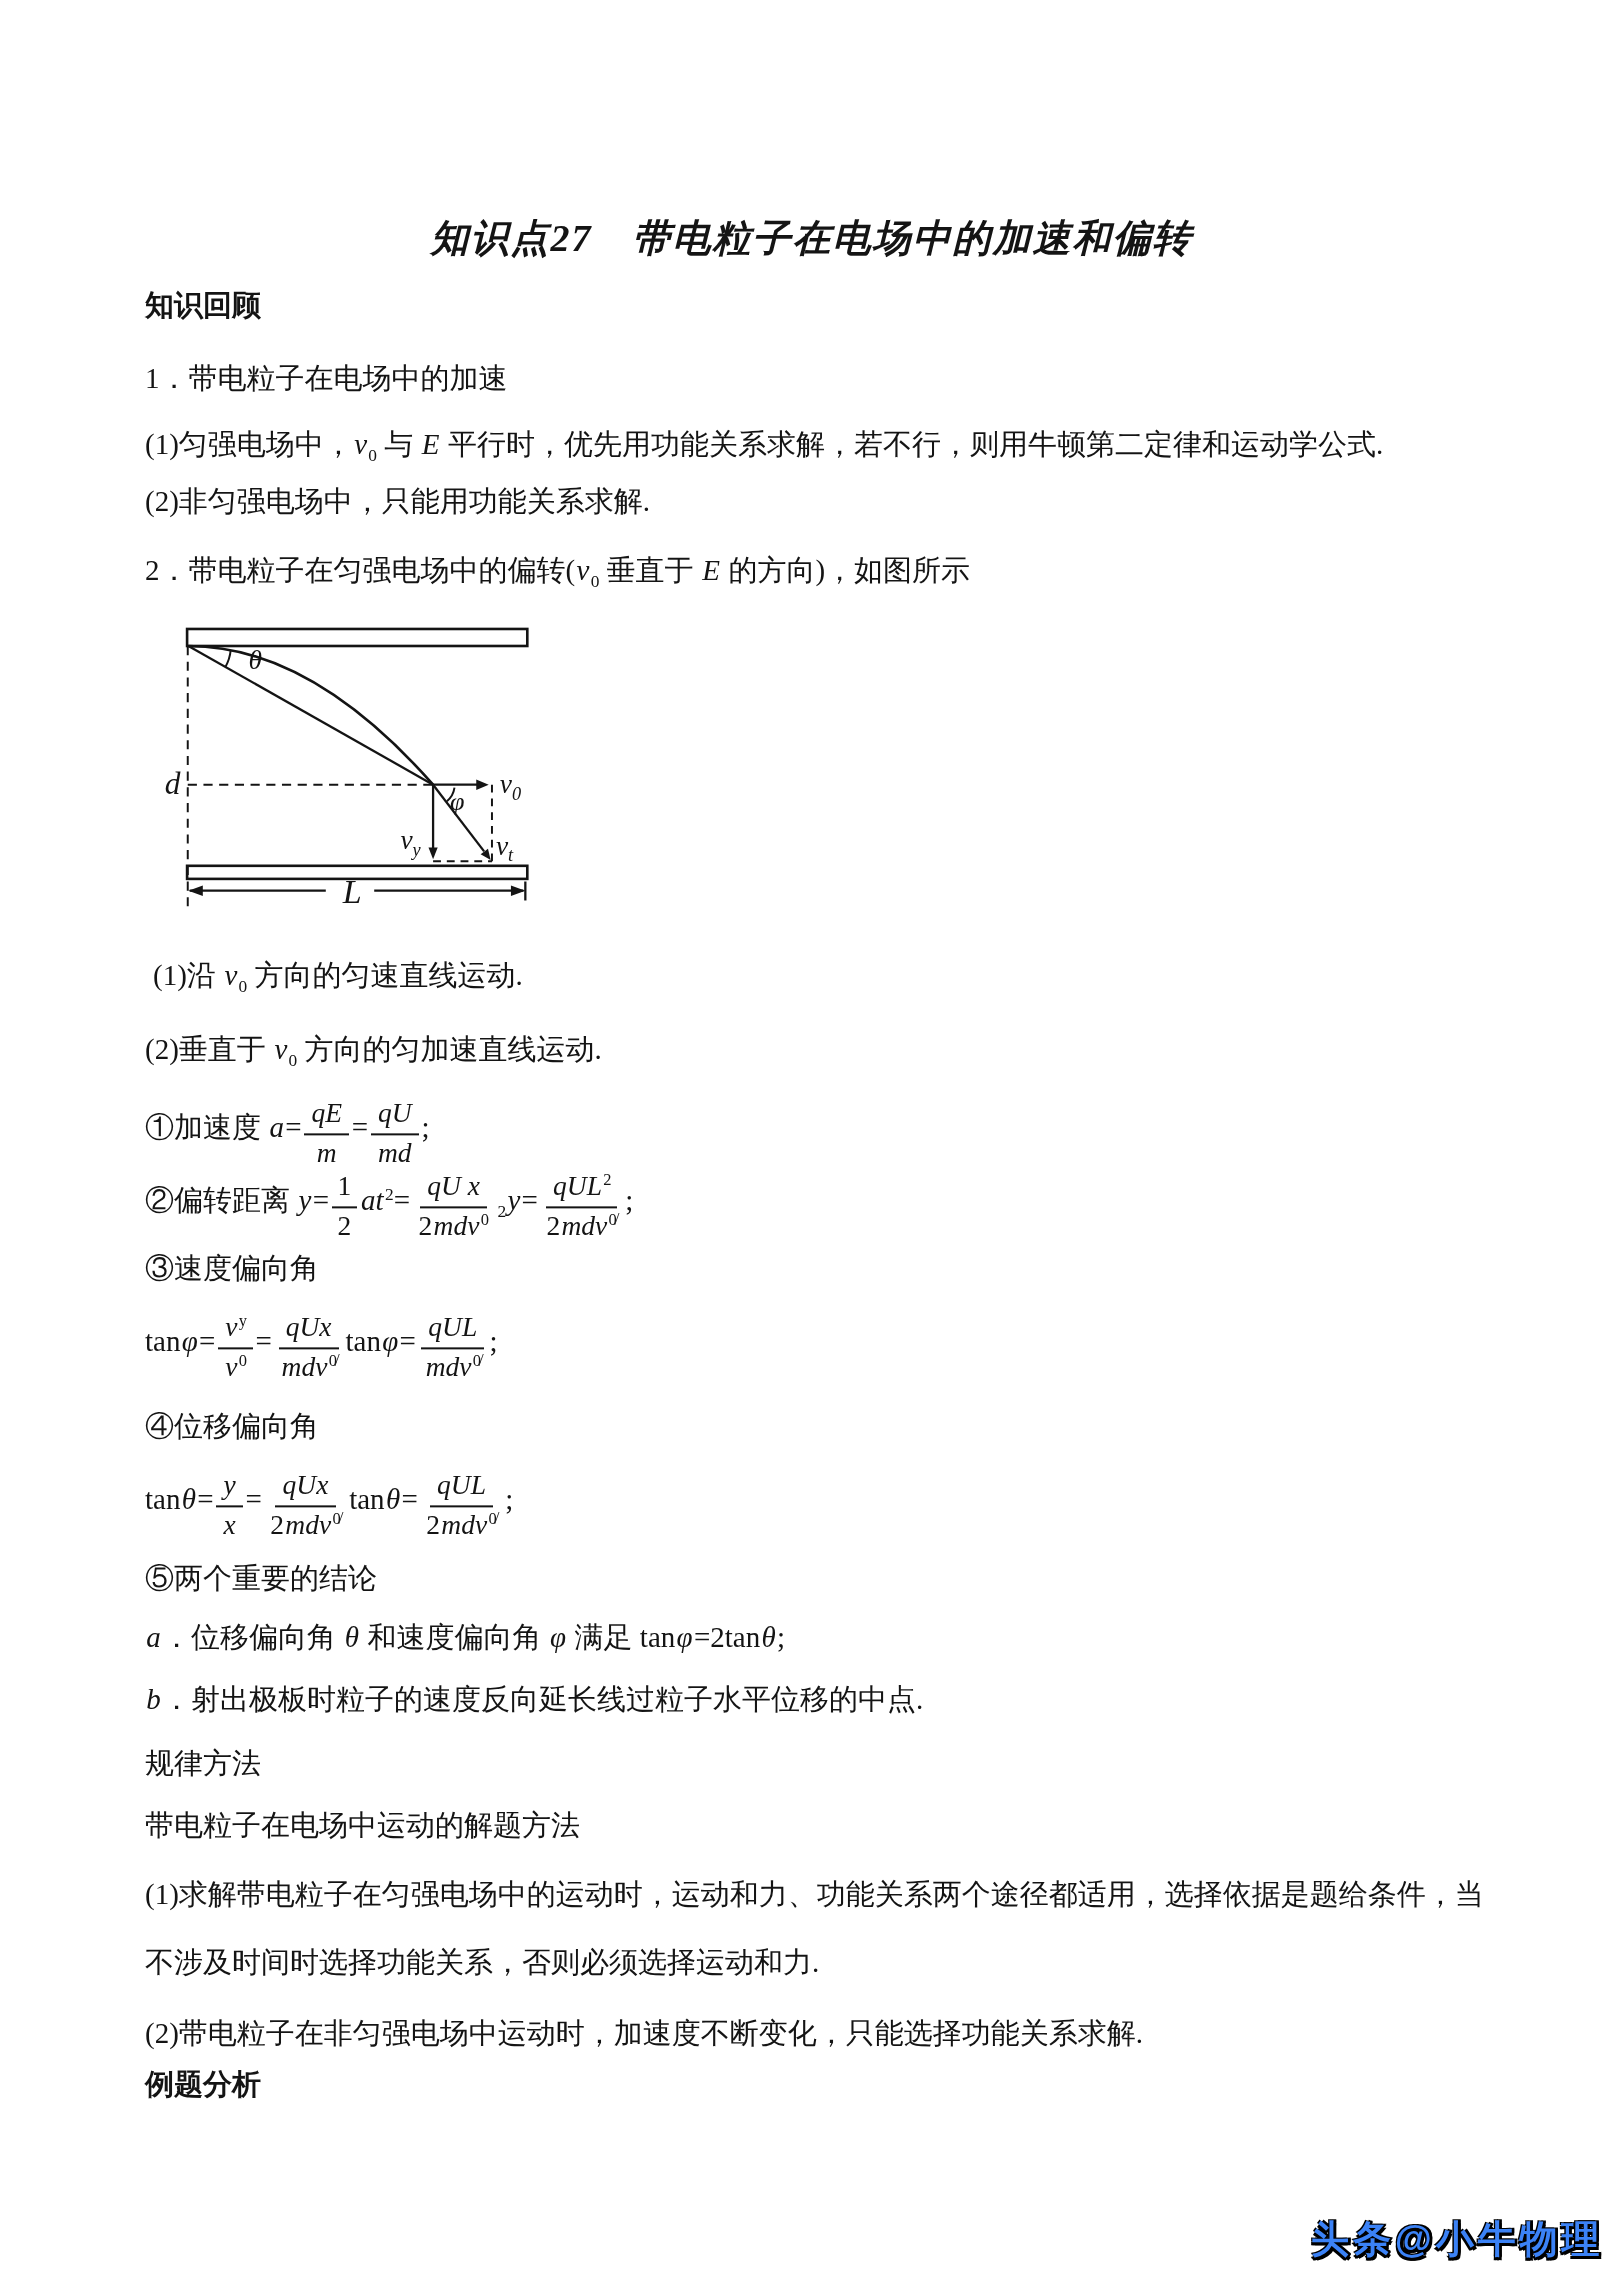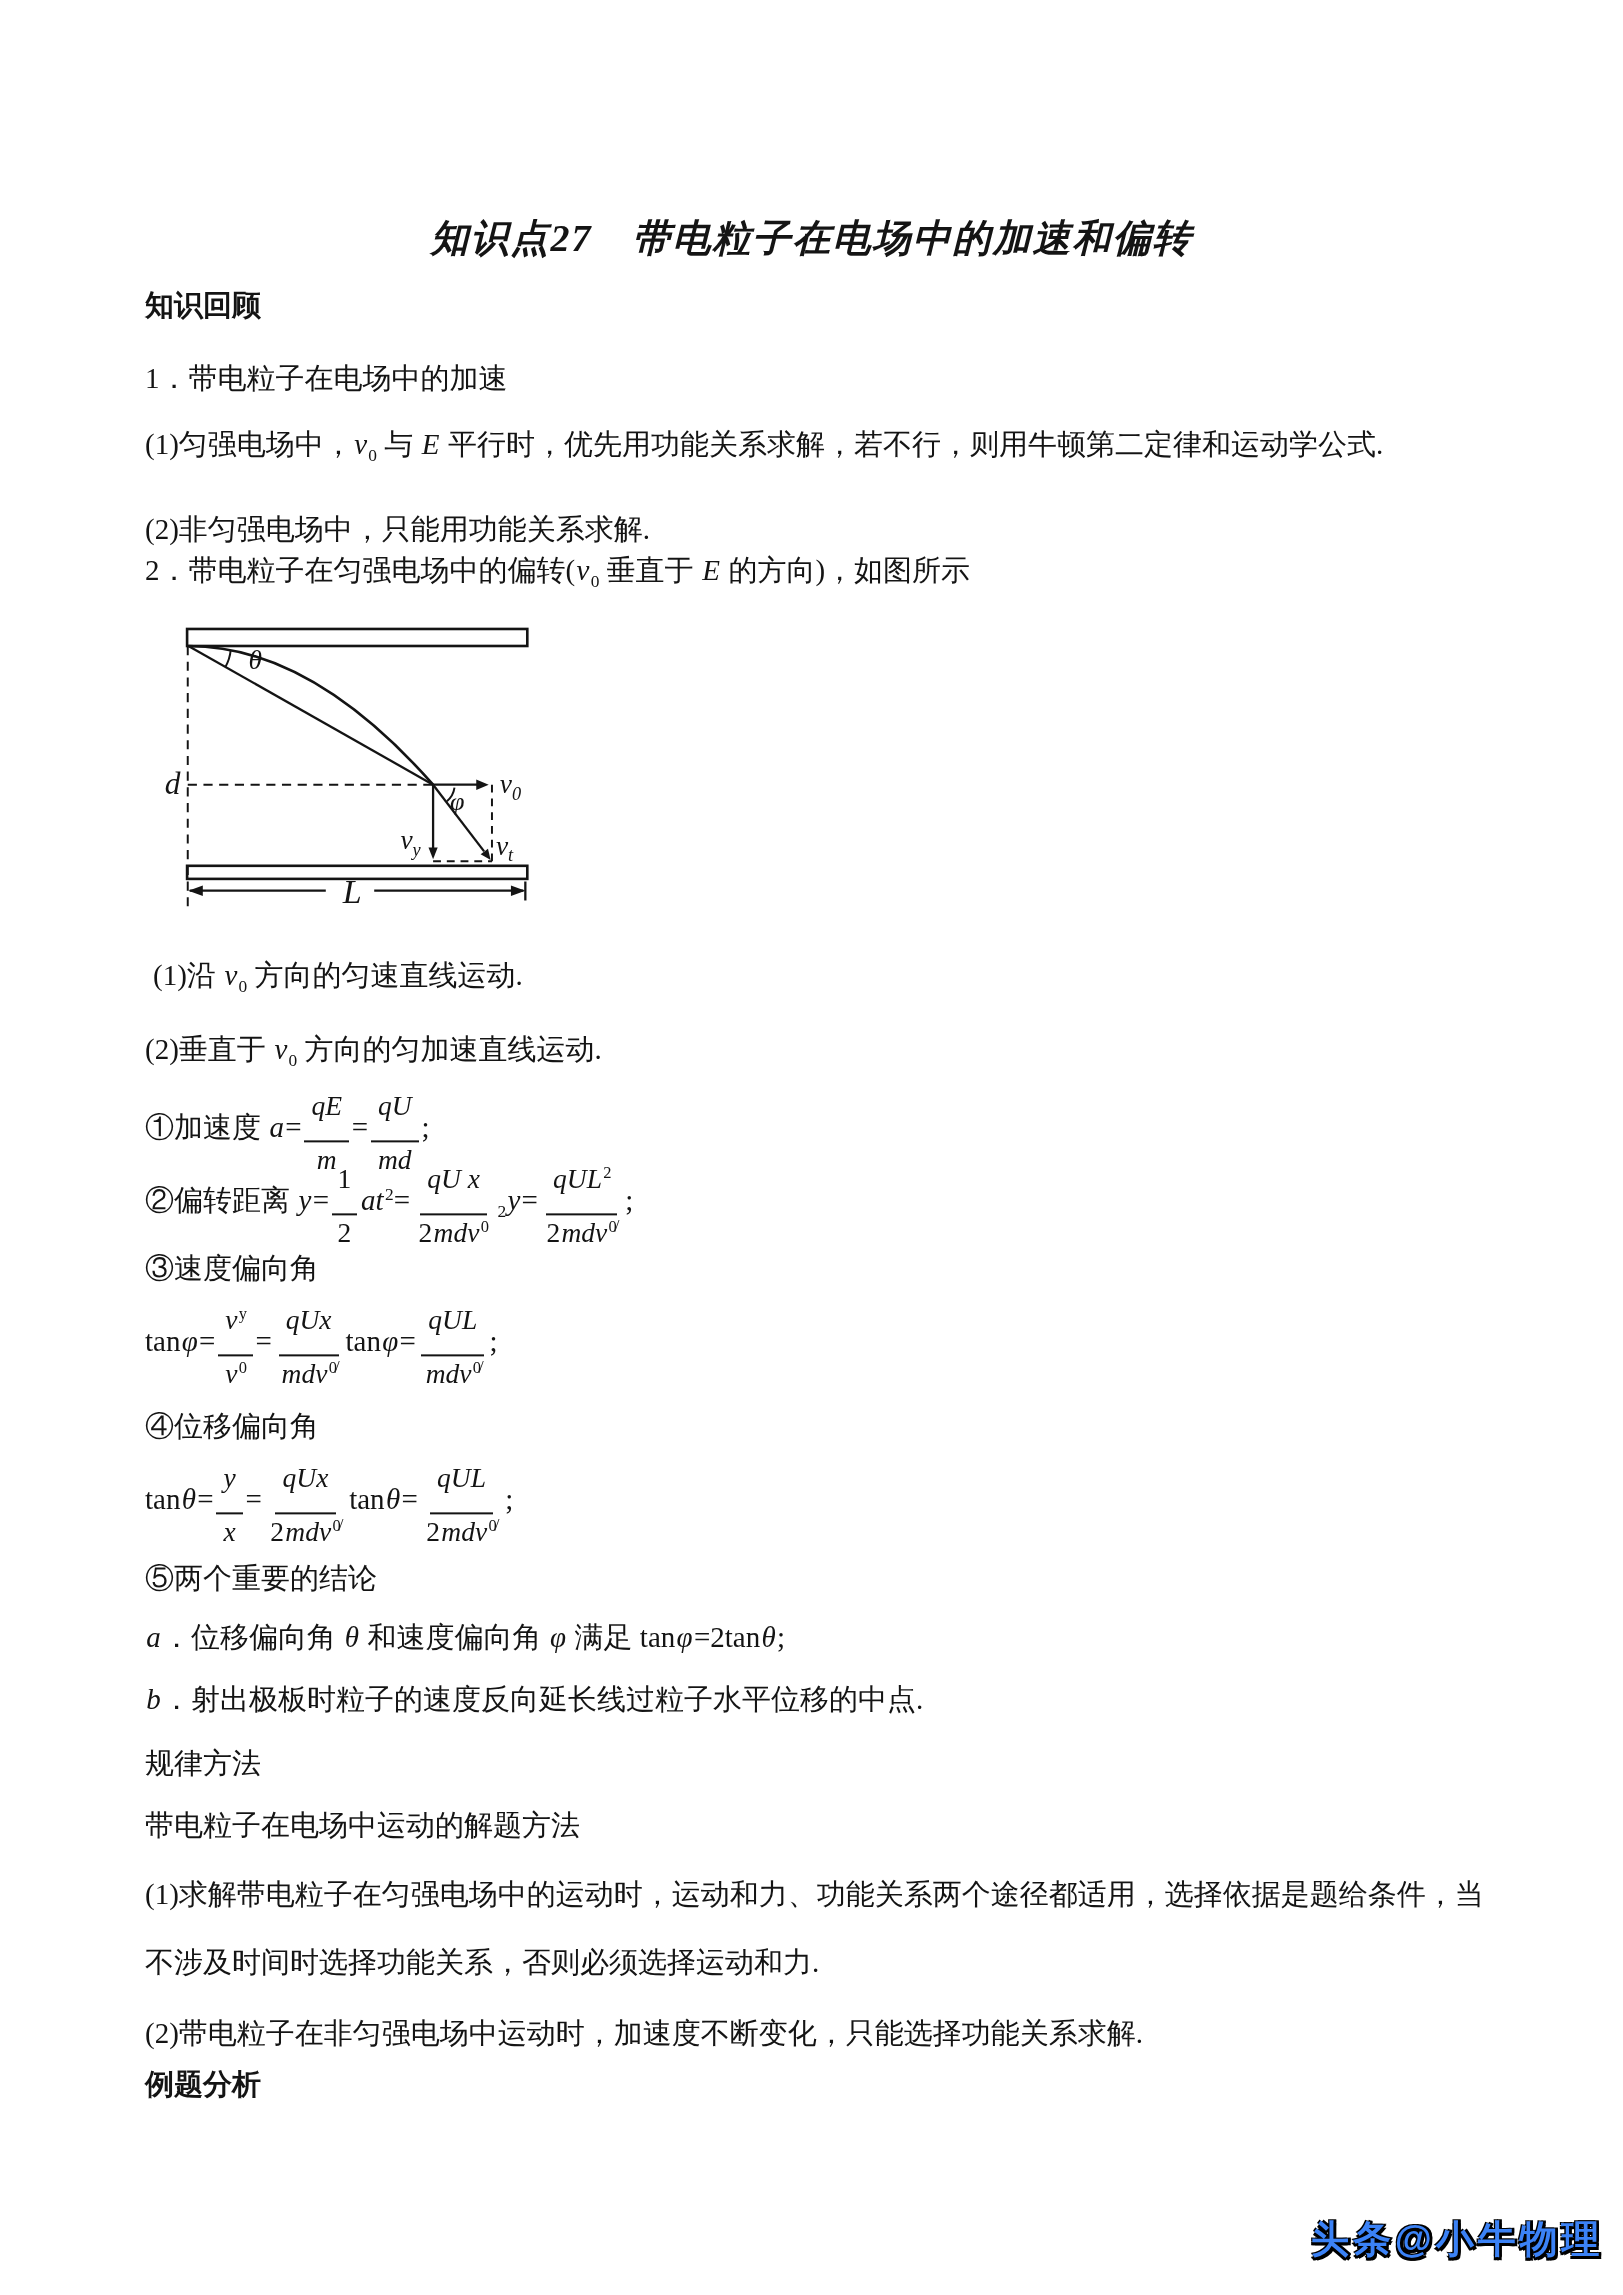--- a/index.html
+++ b/index.html
@@ -31,21 +31,21 @@
     display:flex; align-items:center;
     font-size:29px; white-space:nowrap;
     transform:translateY(-50%);
   }
   .formula .tok { display:inline-block; }
   .frac {
     display:inline-flex; flex-direction:column; align-items:center;
     margin:0 2.6px; text-align:center;
   }
   .frac .num, .frac .den { display:block; font-size:27.5px; line-height:1.08; padding:1.3px 5.9px; }
-  .frac .num { border-bottom:2.6px solid #141414; padding-bottom:19px;margin-top:11px; }
+  .frac .num { border-bottom:2.6px solid #141414; padding-bottom:5px;margin-top:11px; }
   .frac .den { padding-top:3.3px; }
   .figure-svg { position:absolute; left:157px; top:619px; }
   .figure-svg text { fill:#141414; font-family:"Liberation Serif","DejaVu Serif",serif; }
   .watermark {
     position:absolute; top:2214px; right:19.6px;
     font-family:"Liberation Sans","DejaVu Sans",sans-serif;
     font-weight:bold; font-size:38px; letter-spacing:3.9px;
     color:#3b82f6;
     text-shadow: 2.6px 2.6px 0 #000, -1.3px -1.3px 0 #000, 2.6px -1.3px 0 #000,
                  -1.3px 2.6px 0 #000, 0 2.6px 0 #000, 2.6px 0 0 #000;
@@ -53,21 +53,21 @@
   }
 </style>
 </head>
 <body>
 
 <div class="page-title">知识点27　带电粒子在电场中的加速和偏转</div>
 
 <div class="line bold" style="top:288px">知识回顾</div>
 <div class="line" style="top:361px">1．带电粒子在电场中的加速</div>
 <div class="line" style="top:427px">(1)匀强电场中，<i>v</i><sub>0</sub> 与 <i>E</i> 平行时，优先用功能关系求解，若不行，则用牛顿第二定律和运动学公式.</div>
-<div class="line" style="top:512px">(2)非匀强电场中，只能用功能关系求解.</div>
+<div class="line" style="top:484px">(2)非匀强电场中，只能用功能关系求解.</div>
 <div class="line" style="top:553px">2．带电粒子在匀强电场中的偏转(<i>v</i><sub>0</sub> 垂直于 <i>E</i> 的方向)，如图所示</div>
 
 <svg class="figure-svg" width="386" height="298" viewBox="0 0 590 455">
 
   <rect x="46" y="15" width="520" height="26" fill="#fff" stroke="#141414" stroke-width="4"></rect>
   <rect x="46" y="377" width="520" height="20" fill="#fff" stroke="#141414" stroke-width="4"></rect>
 
   <line x1="47" y1="41" x2="47" y2="442" stroke="#141414" stroke-width="3" stroke-dasharray="14 10"></line>
   <line x1="47" y1="253" x2="422" y2="253" stroke="#141414" stroke-width="3" stroke-dasharray="14 10"></line>
   <line x1="512" y1="253" x2="512" y2="370" stroke="#141414" stroke-width="3" stroke-dasharray="12 9"></line>

